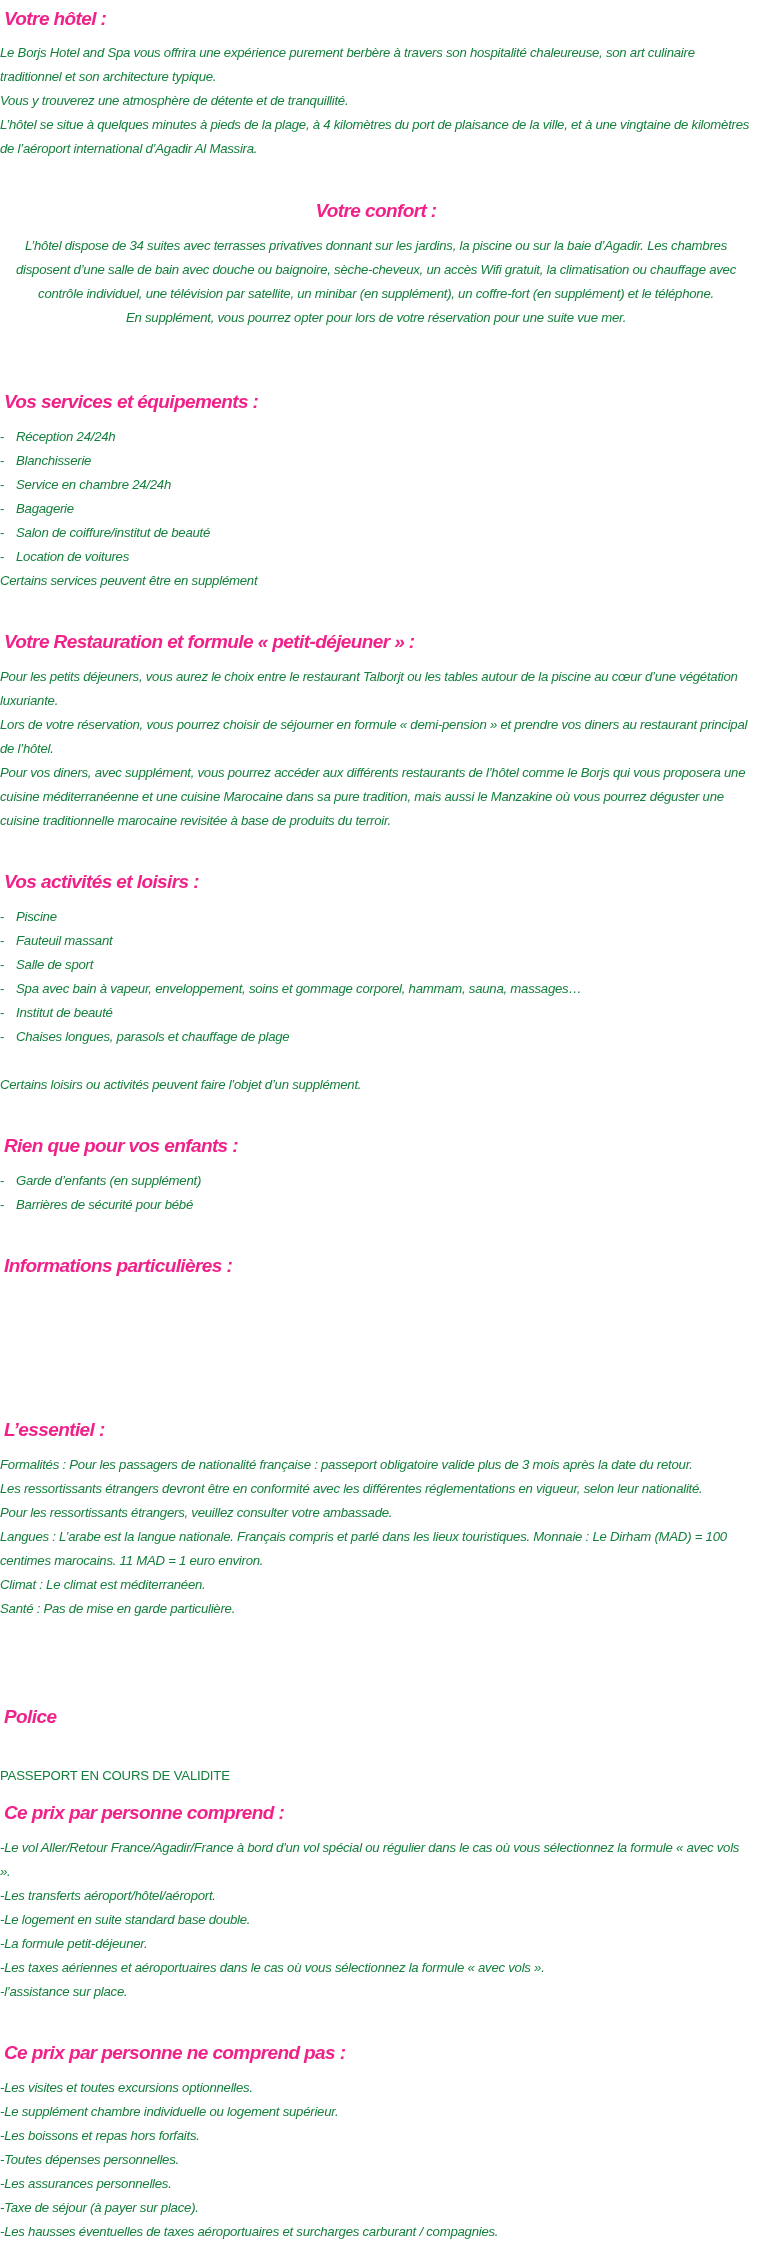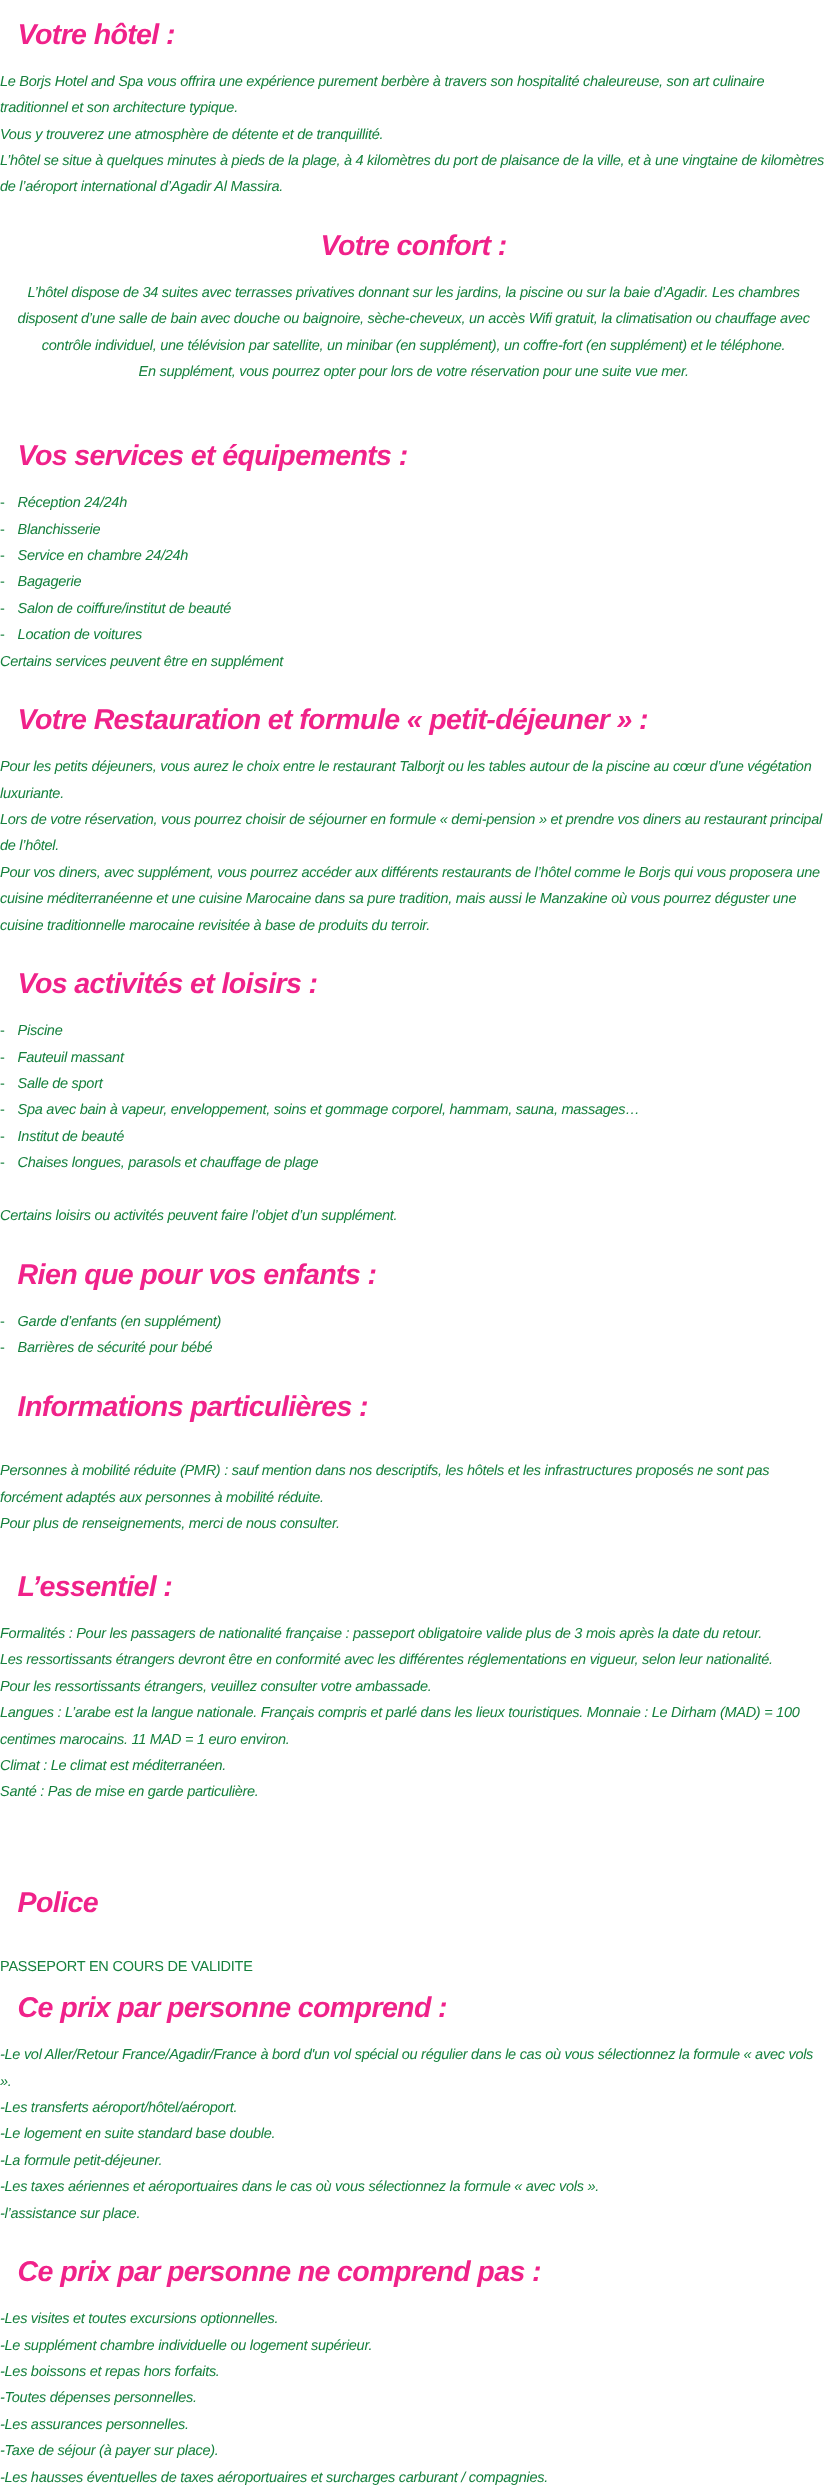--- a/index.html
+++ b/index.html
@@ -6,24 +6,24 @@
     body {
       width: 758px;
       height: 2260px;
       overflow: hidden;
       font-family: "Liberation Sans", "DejaVu Sans", sans-serif;
       color: #3b3b3b;
     }
     .page { position: relative; width: 758px; }
     .section { position: absolute; left: 0; width: 752px; }
     h2 {
-      margin: 16px;
+      margin: 4px;
       font-style: italic;
       font-weight: bold;
-      font-size: 26px;
+      font-size: 19px;
       line-height: 30px;
       color: #f0228a;
       letter-spacing: -0.6px;
     }
     .text {
       font-style: italic;
       font-size: 13.2px;
       line-height: 24px;
       color: #15803d;
       letter-spacing: -0.25px;
@@ -101,24 +101,20 @@
     <div class="body-block">
       <ul class="dash text">
         <li><span class="dash-mark">-</span><span>Garde d’enfants (en supplément)</span></li>
         <li><span class="dash-mark">-</span><span>Barrières de sécurité pour bébé</span></li>
       </ul>
     </div>
   </div>
 
   <div class="section" style="top:1247px;">
     <h2>Informations particulières :</h2>
-    <div class="body-block" style="margin-top:32px;">
-      <p class="text">Personnes à mobilité réduite (PMR) : sauf mention dans nos descriptifs, les hôtels et les infrastructures proposés ne sont pas forcément adaptés aux personnes à mobilité réduite.</p>
-      <p class="text">Pour plus de renseignements, merci de nous consulter.</p>
-    </div>
   </div>
 
   <div class="section" style="top:1411px;">
     <h2>L’essentiel :</h2>
     <div class="body-block">
       <p class="text">Formalités : Pour les passagers de nationalité française : passeport obligatoire valide plus de 3 mois après la date du retour.</p>
       <p class="text">Les ressortissants étrangers devront être en conformité avec les différentes réglementations en vigueur, selon leur nationalité.</p>
       <p class="text">Pour les ressortissants étrangers, veuillez consulter votre ambassade.</p>
       <p class="text">Langues : L’arabe est la langue nationale. Français compris et parlé dans les lieux touristiques. Monnaie : Le Dirham (MAD) = 100 centimes marocains. 11 MAD = 1 euro environ.</p>
       <p class="text">Climat : Le climat est méditerranéen.</p>

